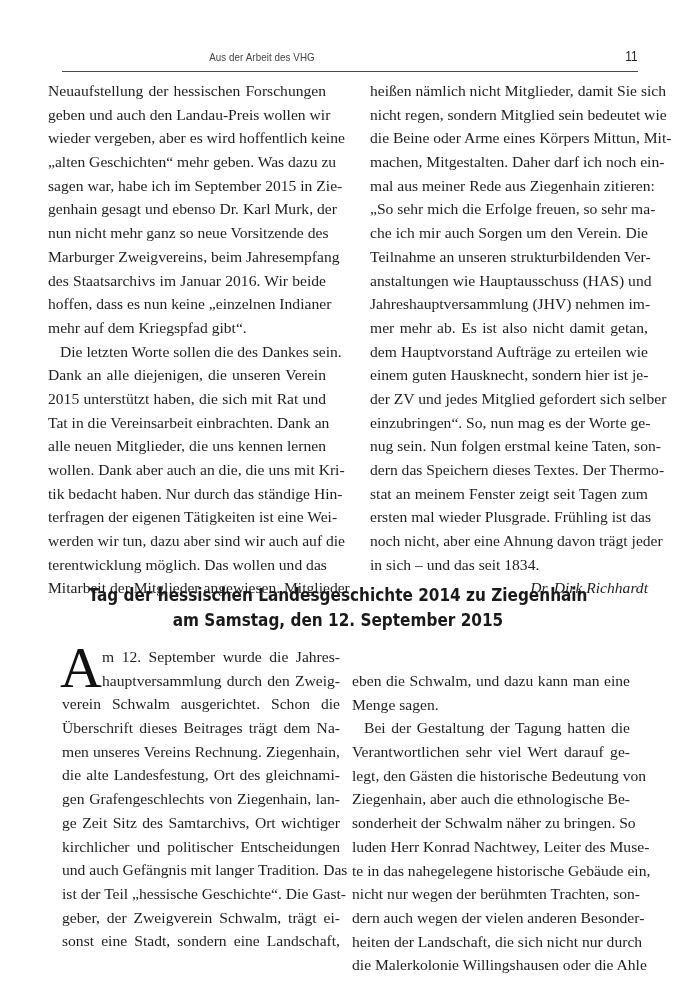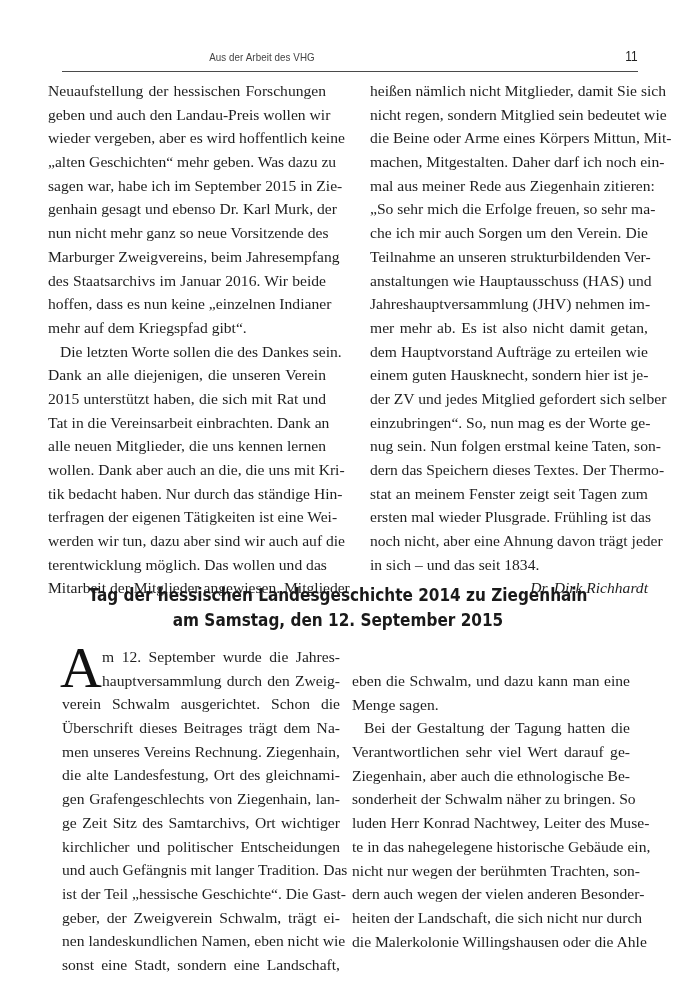--- a/index.html
+++ b/index.html
@@ -179,29 +179,29 @@
   <span class="ln">verein Schwalm ausgerichtet. Schon die</span>
   <span class="ln">Überschrift dieses Beitrages trägt dem Na-</span>
   <span class="ln">men unseres Vereins Rechnung. Ziegenhain,</span>
   <span class="ln">die alte Landesfestung, Ort des gleichnami-</span>
   <span class="ln">gen Grafengeschlechts von Ziegenhain, lan-</span>
   <span class="ln">ge Zeit Sitz des Samtarchivs, Ort wichtiger</span>
   <span class="ln">kirchlicher und politischer Entscheidungen</span>
   <span class="ln">und auch Gefängnis mit langer Tradition. Das</span>
   <span class="ln">ist der Teil „hessische Geschichte“. Die Gast-</span>
   <span class="ln">geber, der Zweigverein Schwalm, trägt ei-</span>
-  <span class="ln">nen landeskundlichen Namen, eben nicht wie</span>
   <span class="ln">sonst eine Stadt, sondern eine Landschaft,</span>
 </div>
 
 <div class="col" id="col2b">
   <span class="ln">eben die Schwalm, und dazu kann man eine</span>
   <span class="ln last">Menge sagen.</span>
   <span class="ln indent">Bei der Gestaltung der Tagung hatten die</span>
   <span class="ln">Verantwortlichen sehr viel Wert darauf ge-</span>
+  <span class="ln">legt, den Gästen die historische Bedeutung von</span>
   <span class="ln">Ziegenhain, aber auch die ethnologische Be-</span>
   <span class="ln">sonderheit der Schwalm näher zu bringen. So</span>
   <span class="ln">luden Herr Konrad Nachtwey, Leiter des Muse-</span>
   <span class="ln">te in das nahegelegene historische Gebäude ein,</span>
   <span class="ln">nicht nur wegen der berühmten Trachten, son-</span>
   <span class="ln">dern auch wegen der vielen anderen Besonder-</span>
   <span class="ln">heiten der Landschaft, die sich nicht nur durch</span>
   <span class="ln">die Malerkolonie Willingshausen oder die Ahle</span>
 </div>
 

